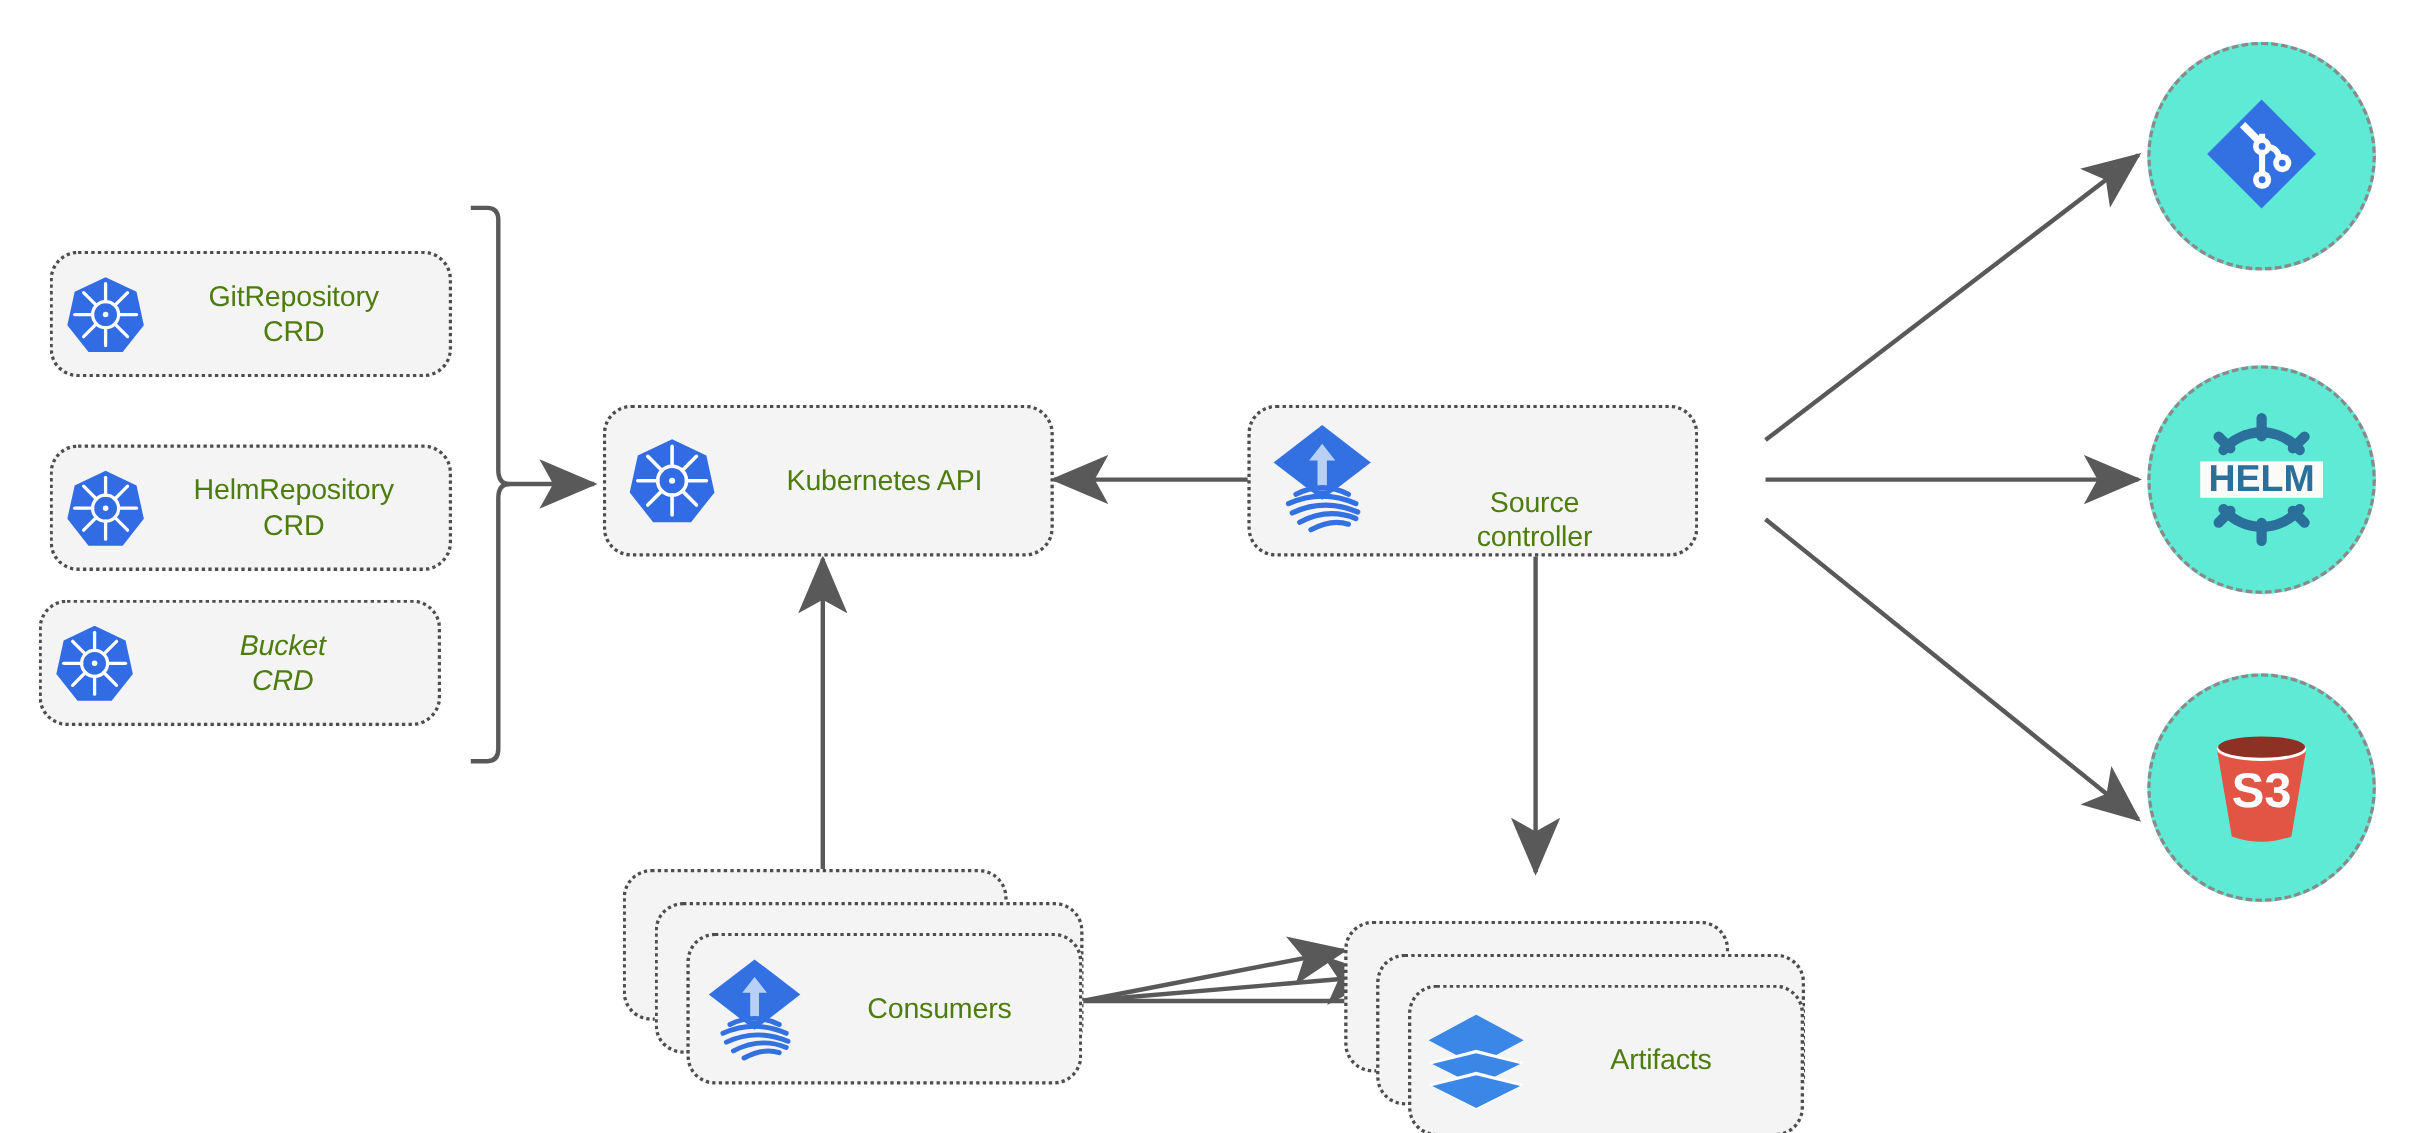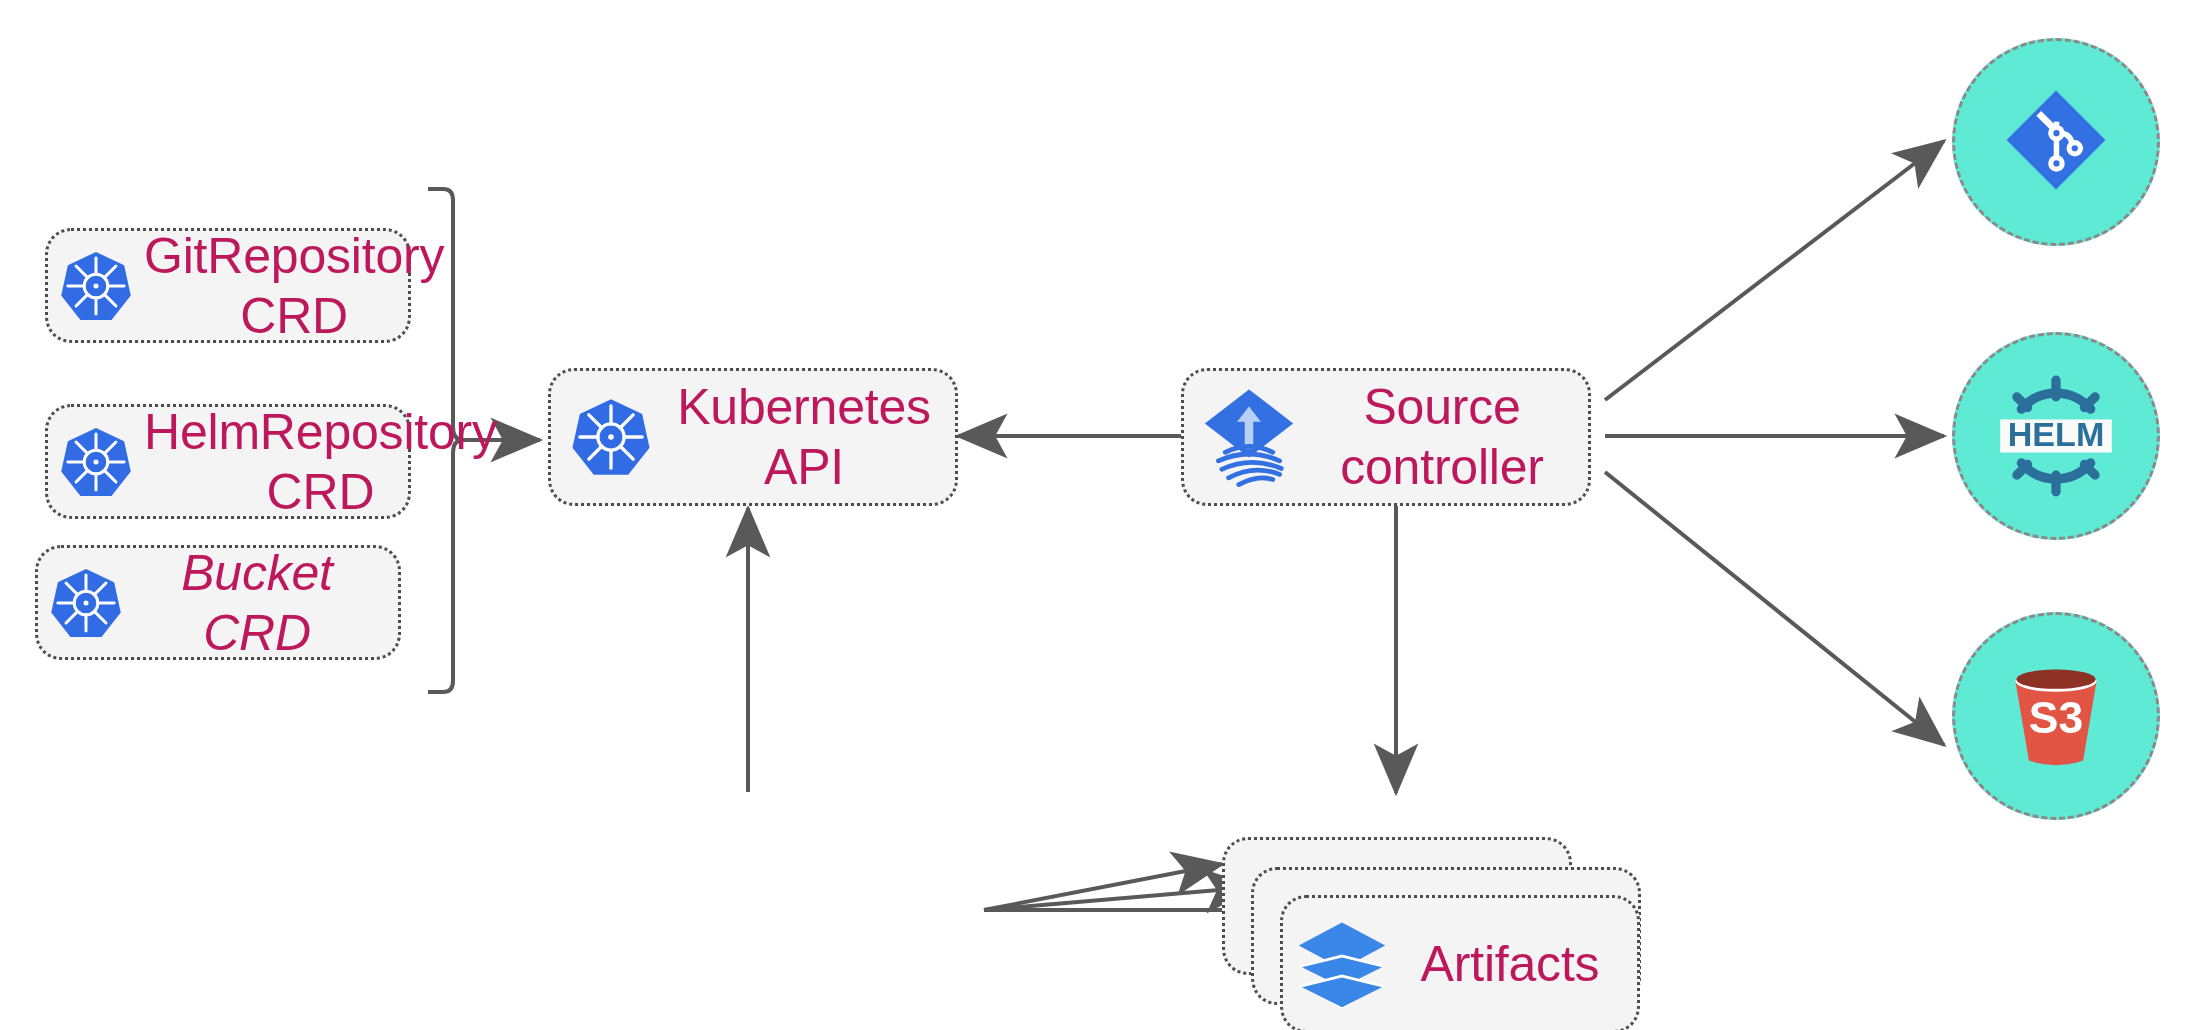--- a/index.html
+++ b/index.html
@@ -34,22 +34,22 @@
   }
   .node .node-icon {
     flex: 0 0 auto;
     display: flex;
     align-items: center;
     justify-content: center;
   }
   .node .node-label {
     flex: 1 1 auto;
     text-align: center;
-    color: #be185d;
-    font-size: 50px;
+    color: #4d7c0f;
+    font-size: 26px;
     line-height: 1.2;
     white-space: pre-line;
     padding-right: 18px;
     letter-spacing: -0.2px;
   }
   
   .circle-node {
     position: absolute;
     box-sizing: border-box;
     width: 208px;
@@ -192,38 +192,58 @@
           <line x1="38.7" y1="38.7" x2="23" y2="23"></line>
           <line x1="61.3" y1="61.3" x2="77" y2="77"></line>
           <line x1="61.3" y1="38.7" x2="77" y2="23"></line>
           <line x1="38.7" y1="61.3" x2="23" y2="77"></line>
         </g>
       </svg>
     </span>
     <span class="node-label">Kubernetes API</span>
   </div>
 
-  <div class="node" style="left:1181px; top:368px; width:410px; height:138px;">
+  <div class="node" style="left:1134px; top:368px; width:410px; height:138px;align-items:flex-end;">
     <span class="node-icon" style="width:130px; height:138px;">
       <svg width="102" height="106" viewBox="0 0 120 124">
         <path d="M60 6 L112 46 L60 86 L8 46 Z" fill="#3371e3"></path>
         <path d="M60 26 L74 44 L65 44 L65 76 L55 76 L55 44 L46 44 Z" fill="#b9d0f6"></path>
         <g stroke="#3371e3" stroke-width="5.6" stroke-linecap="round" fill="none">
           <path d="M32 80 Q 60 66 88 80"></path>
           <path d="M24 90 Q 60 74 96 90"></path>
           <path d="M28 100 Q 62 84 98 99"></path>
           <path d="M36 110 Q 66 94 96 106"></path>
           <path d="M48 118 Q 70 106 88 112"></path>
         </g>
       </svg>
     </span>
     <span class="node-label">Source
 controller</span>
   </div>
 
+  <div class="stack-wrap" style="left:566px; top:790px; width:430px; height:200px;">
+    <div class="node ghost" style="left:0px; top:0px; width:350px; height:138px;"></div>
+    <div class="node ghost" style="left:29px; top:30px; width:390px; height:138px;"></div>
+    <div class="node" style="left:58px; top:58px; width:360px; height:138px;">
+      <span class="node-icon" style="width:118px; height:138px;">
+        <svg width="96" height="100" viewBox="0 0 120 124">
+          <path d="M60 6 L112 46 L60 86 L8 46 Z" fill="#3371e3"></path>
+          <path d="M60 26 L74 44 L65 44 L65 76 L55 76 L55 44 L46 44 Z" fill="#b9d0f6"></path>
+          <g stroke="#3371e3" stroke-width="5.6" stroke-linecap="round" fill="none">
+            <path d="M32 80 Q 60 66 88 80"></path>
+            <path d="M24 90 Q 60 74 96 90"></path>
+            <path d="M28 100 Q 62 84 98 99"></path>
+            <path d="M36 110 Q 66 94 96 106"></path>
+            <path d="M48 118 Q 70 106 88 112"></path>
+          </g>
+        </svg>
+      </span>
+      <span class="node-label">Consumers</span>
+    </div>
+  </div>
 
   <div class="stack-wrap" style="left:1222px; top:837px; width:430px; height:200px;">
     <div class="node ghost" style="left:0px; top:0px; width:350px; height:138px;"></div>
     <div class="node ghost" style="left:29px; top:30px; width:390px; height:138px;"></div>
     <div class="node" style="left:58px; top:58px; width:360px; height:138px;">
       <span class="node-icon" style="width:118px; height:138px;">
         <svg width="96" height="96" viewBox="0 0 120 120">
           <path d="M60 8 L114 37 L60 66 L6 37 Z" fill="#3a87e8"></path>
           <path d="M60 48 L114 62 L60 91 L6 62 Z" fill="#ffffff"></path>
           <path d="M60 52 L110 64 L60 89 L10 64 Z" fill="#3a87e8"></path>

